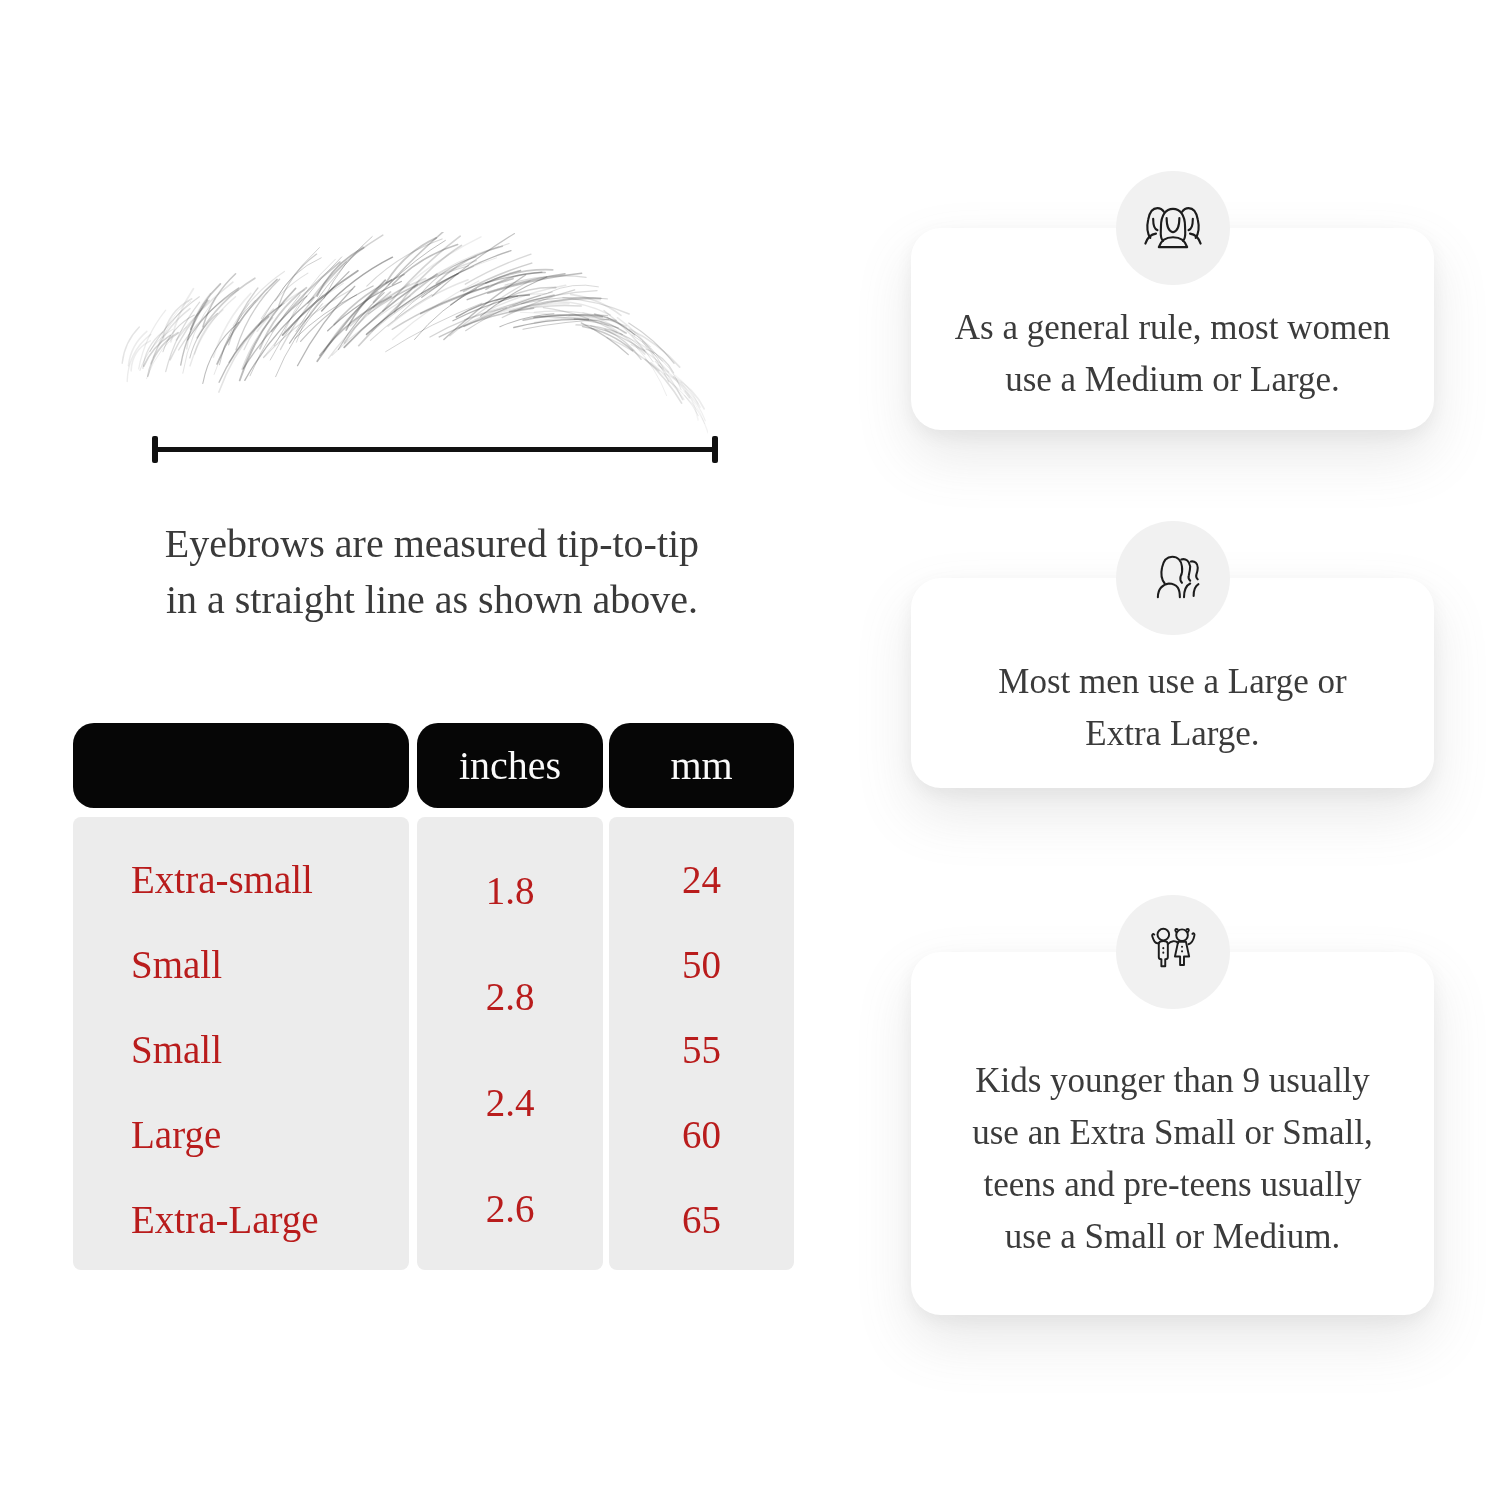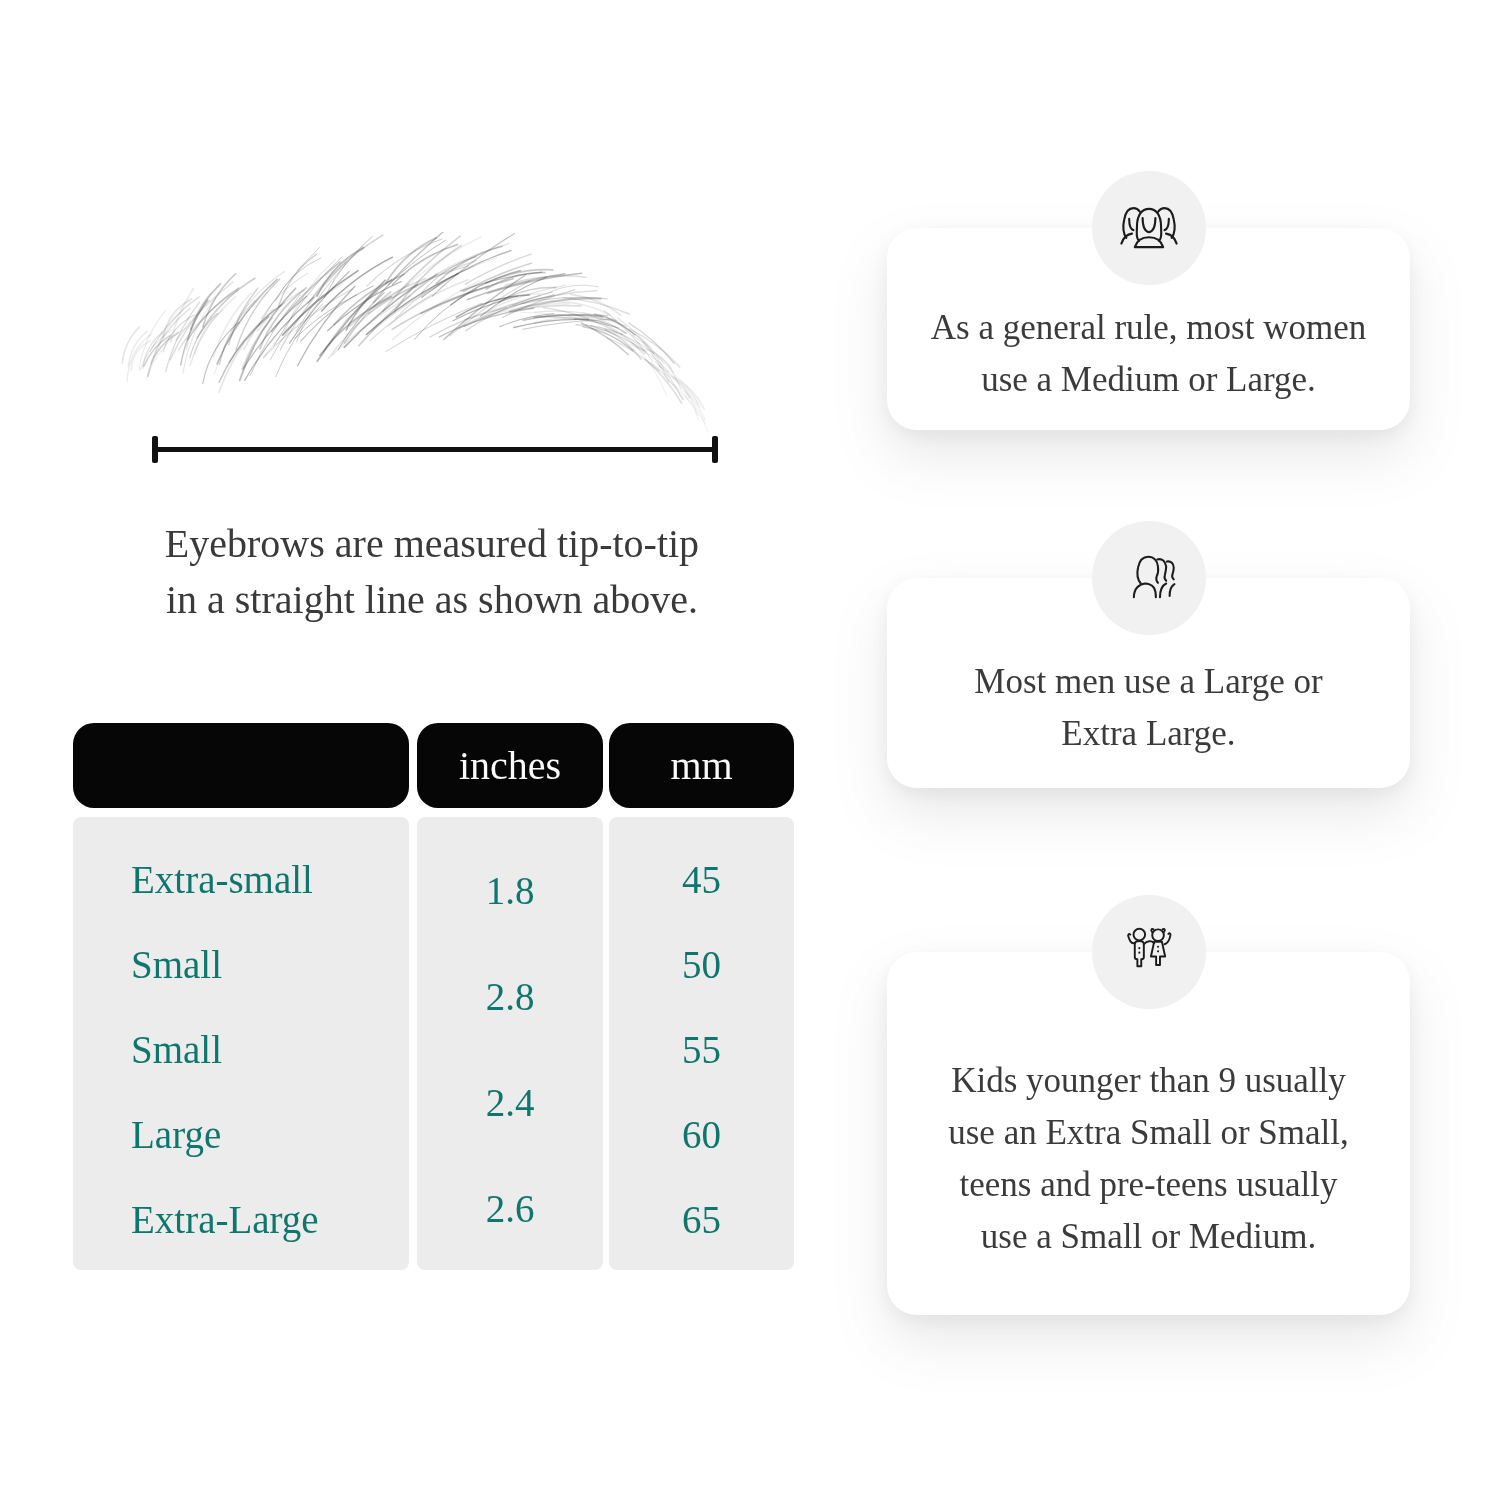--- a/index.html
+++ b/index.html
@@ -18,29 +18,29 @@
            font-size:40px;line-height:56px;color:#3a3a3a;}
 
   
   .tcol{position:absolute;}
   .tcol .thead{position:absolute;left:0;top:0;width:100%;height:85px;background:#060606;
                border-radius:21px;color:#fafafa;font-size:40px;display:flex;
                align-items:center;justify-content:center;}
   .tcol .tbody{position:absolute;left:0;top:94px;width:100%;height:453px;background:#ececec;
                border-radius:8px;box-sizing:border-box;padding:20px 0 8px 0;
                display:flex;flex-direction:column;}
-  .tcol .cell{flex:1;display:flex;align-items:center;font-size:39px;color:#0f766e;}
+  .tcol .cell{flex:1;display:flex;align-items:center;font-size:39px;color:#b91c1c;}
   .col-size{left:73px;top:723px;width:336px;}
   .col-size .cell{justify-content:flex-start;padding-left:58px;}
   .col-in{left:417px;top:723px;width:186px;}
   .col-mm{left:609px;top:723px;width:185px;}
   .col-in .cell,.col-mm .cell{justify-content:center;}
 
   
-  .card{position:absolute;left:887px;width:523px;background:#ffffff;border-radius:30px;
+  .card{position:absolute;left:911px;width:523px;background:#ffffff;border-radius:30px;
         box-shadow:0 26px 55px rgba(120,120,120,.16),0 6px 18px rgba(0,0,0,.05);
         display:flex;align-items:center;justify-content:center;box-sizing:border-box;
         padding:60px 28px 10px 28px;}
   .card-1{top:228px;height:202px;}
   .card-2{top:578px;height:210px;}
   .card-3{top:952px;height:363px;}
   .badge{position:absolute;left:50%;top:-57px;margin-left:-57px;width:114px;height:114px;
          border-radius:50%;background:#f1f1f1;display:flex;align-items:center;justify-content:center;}
   .badge svg{display:block;}
   .card-text{text-align:center;font-size:35px;line-height:52px;color:#3b3b3b;}
@@ -284,21 +284,21 @@
       <div class="cell">1.8</div>
       <div class="cell">2.8</div>
       <div class="cell">2.4</div>
       <div class="cell">2.6</div>
     </div>
   </div>
 
   <div class="tcol col-mm">
     <div class="thead">mm</div>
     <div class="tbody">
-      <div class="cell">45</div>
+      <div class="cell">24</div>
       <div class="cell">50</div>
       <div class="cell">55</div>
       <div class="cell">60</div>
       <div class="cell">65</div>
     </div>
   </div>
 
   <div class="card card-1">
     <div class="badge">
       <svg width="68" height="54" viewBox="0 0 96 76">

